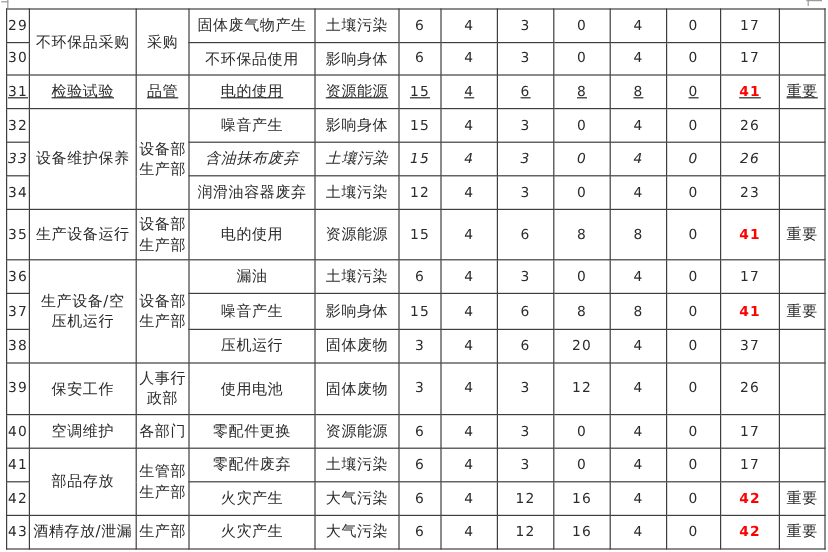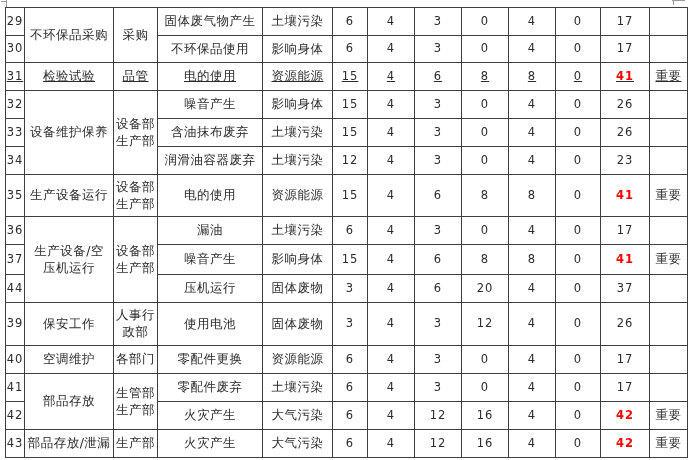--- a/index.html
+++ b/index.html
@@ -135,21 +135,21 @@
           <td class="cjk-cell">影响身体</td>
           <td class="num-cell">15</td>
           <td class="num-cell">4</td>
           <td class="num-cell">3</td>
           <td class="num-cell">0</td>
           <td class="num-cell">4</td>
           <td class="num-cell">0</td>
           <td class="num-cell">26</td>
           <td class="cjk-cell last-col"></td>
         </tr>
-        <tr style="height: 28px;">
+        <tr style="height: 28px; font-style: italic;">
           <td class="num-cell">33</td>
           <td class="cjk-cell">含油抹布废弃</td>
           <td class="cjk-cell">土壤污染</td>
           <td class="num-cell">15</td>
           <td class="num-cell">4</td>
           <td class="num-cell">3</td>
           <td class="num-cell">0</td>
           <td class="num-cell">4</td>
           <td class="num-cell">0</td>
           <td class="num-cell">26</td>
@@ -208,21 +208,21 @@
           <td class="num-cell">15</td>
           <td class="num-cell">4</td>
           <td class="num-cell">6</td>
           <td class="num-cell">8</td>
           <td class="num-cell">8</td>
           <td class="num-cell">0</td>
           <td class="num-cell red">41</td>
           <td class="cjk-cell last-col">重要</td>
         </tr>
         <tr style="height: 28px;">
-          <td class="num-cell">44</td>
+          <td class="num-cell">38</td>
           <td class="cjk-cell">压机运行</td>
           <td class="cjk-cell">固体废物</td>
           <td class="num-cell">3</td>
           <td class="num-cell">4</td>
           <td class="num-cell">6</td>
           <td class="num-cell">20</td>
           <td class="num-cell">4</td>
           <td class="num-cell">0</td>
           <td class="num-cell">37</td>
           <td class="cjk-cell last-col"></td>
@@ -282,21 +282,21 @@
           <td class="num-cell">4</td>
           <td class="num-cell">12</td>
           <td class="num-cell">16</td>
           <td class="num-cell">4</td>
           <td class="num-cell">0</td>
           <td class="num-cell red">42</td>
           <td class="cjk-cell last-col">重要</td>
         </tr>
         <tr style="height: 28px;">
           <td class="num-cell">43</td>
-          <td class="cjk-cell">部品存放/泄漏</td>
+          <td class="cjk-cell">酒精存放/泄漏</td>
           <td class="cjk-cell">生产部</td>
           <td class="cjk-cell">火灾产生</td>
           <td class="cjk-cell">大气污染</td>
           <td class="num-cell">6</td>
           <td class="num-cell">4</td>
           <td class="num-cell">12</td>
           <td class="num-cell">16</td>
           <td class="num-cell">4</td>
           <td class="num-cell">0</td>
           <td class="num-cell red">42</td>

